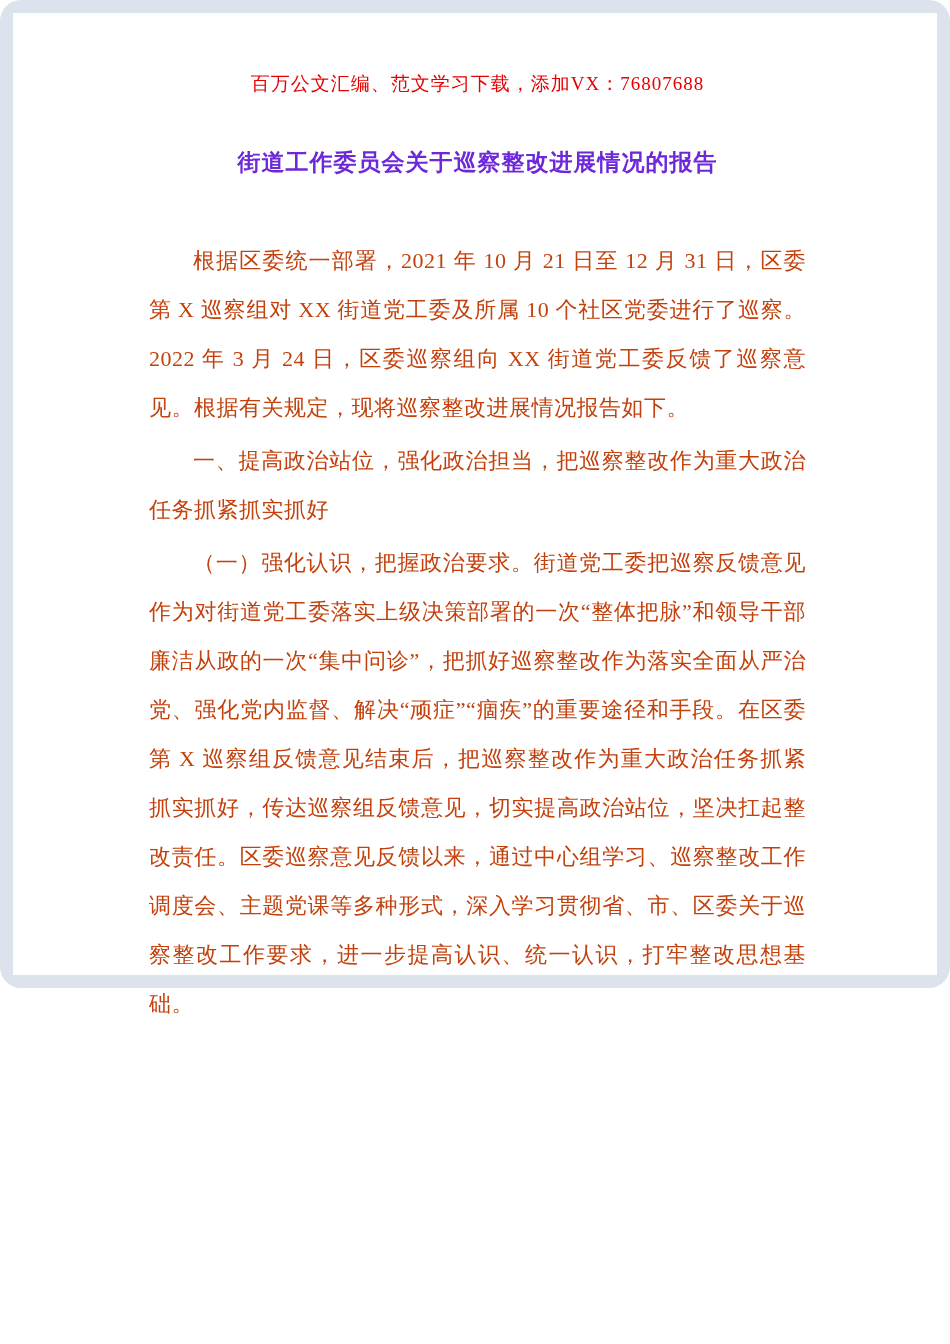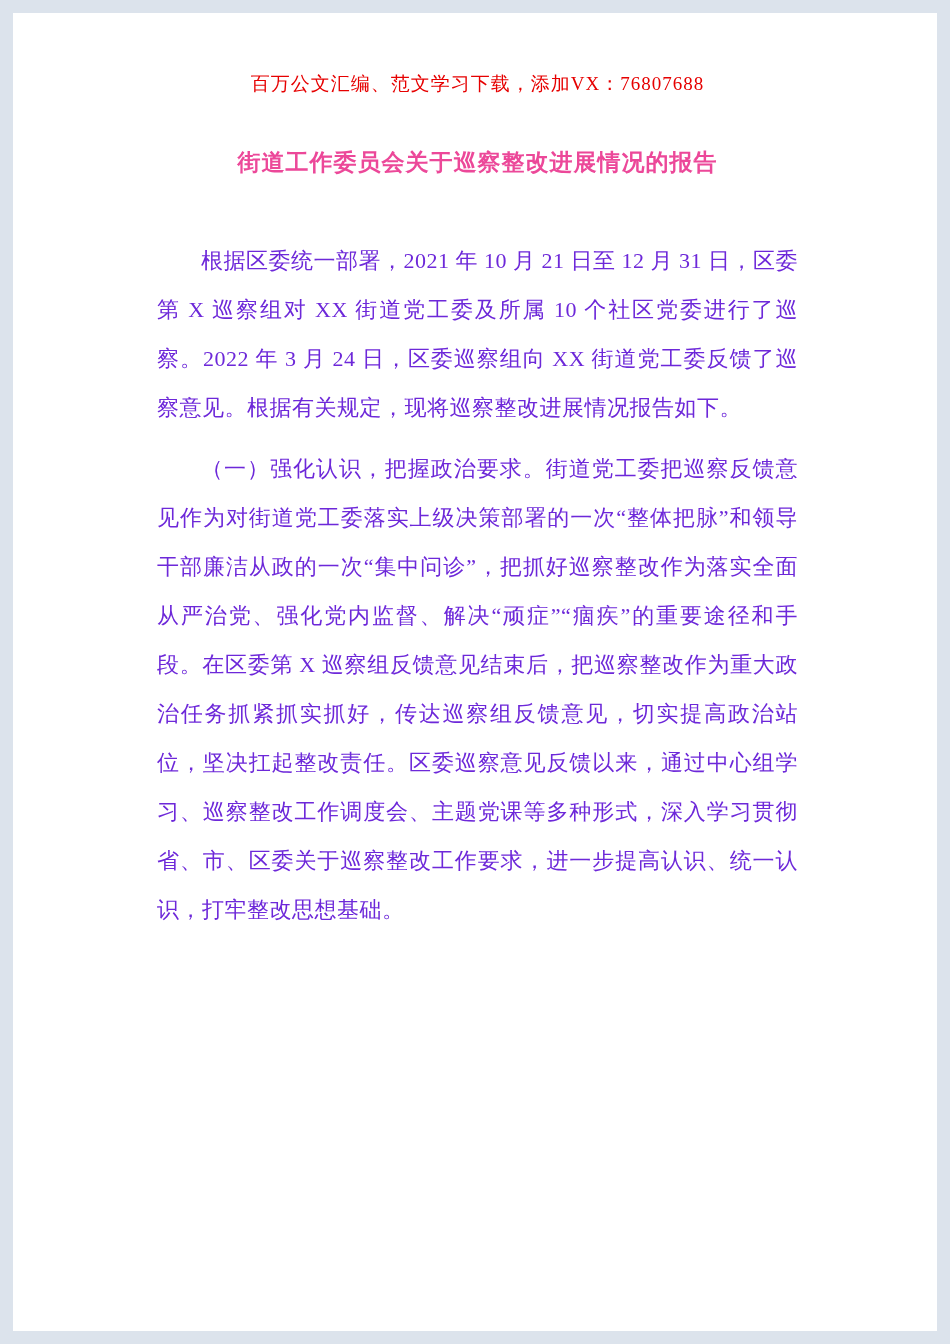--- a/index.html
+++ b/index.html
@@ -7,65 +7,67 @@
     padding: 0;
   }
   body {
     width: 950px;
     height: 1344px;
     overflow: hidden;
     font-family: "Liberation Serif", "DejaVu Serif", serif;
   }
   .frame {
     width: 950px;
-    height: 1344px;
+    height: 988px;
     box-sizing: border-box;
     padding: 13px;
     background: #dce3ec;
+    border-radius: 21px;
   }
   .page {
     width: 100%;
     height: 100%;
     box-sizing: border-box;
     background: #ffffff;
     padding: 50px 127px 40px 132px;
   }
   .notice {
     text-align: center;
     color: #e60000;
     font-size: 19px;
     letter-spacing: 1px;
     margin-top: 8px;
   }
   .title {
     text-align: center;
     font-size: 23px;
     font-weight: bold;
-    color: #ec4899;
+    color: #6d28d9;
     margin: 50px 0 8px 0;
     letter-spacing: 1px;
   }
   .body-text {
     margin-top: 58px;
   }
   .body-text p {
-    margin: 12px;
+    margin: 4px;
     font-size: 22px;
     line-height: 49px;
-    color: #6d28d9;
+    color: #c2410c;
     text-align: justify;
     text-indent: 2em;
     letter-spacing: 0.5px;
   }
 </style>
 </head>
 <body>
 
 <div class="frame">
   <div class="page">
     <div class="notice">百万公文汇编、范文学习下载，添加VX：76807688</div>
     <h1 class="title">街道工作委员会关于巡察整改进展情况的报告</h1>
     <div class="body-text">
         <p class="para body">根据区委统一部署，2021 年 10 月 21 日至 12 月 31 日，区委第 X 巡察组对 XX 街道党工委及所属 10 个社区党委进行了巡察。2022 年 3 月 24 日，区委巡察组向 XX 街道党工委反馈了巡察意见。根据有关规定，现将巡察整改进展情况报告如下。</p>
+        <p class="para heading">一、提高政治站位，强化政治担当，把巡察整改作为重大政治任务抓紧抓实抓好</p>
         <p class="para body">（一）强化认识，把握政治要求。街道党工委把巡察反馈意见作为对街道党工委落实上级决策部署的一次“整体把脉”和领导干部廉洁从政的一次“集中问诊”，把抓好巡察整改作为落实全面从严治党、强化党内监督、解决“顽症”“痼疾”的重要途径和手段。在区委第 X 巡察组反馈意见结束后，把巡察整改作为重大政治任务抓紧抓实抓好，传达巡察组反馈意见，切实提高政治站位，坚决扛起整改责任。区委巡察意见反馈以来，通过中心组学习、巡察整改工作调度会、主题党课等多种形式，深入学习贯彻省、市、区委关于巡察整改工作要求，进一步提高认识、统一认识，打牢整改思想基础。</p>
       </div>
   </div>
 </div>
 
 </body></html>

